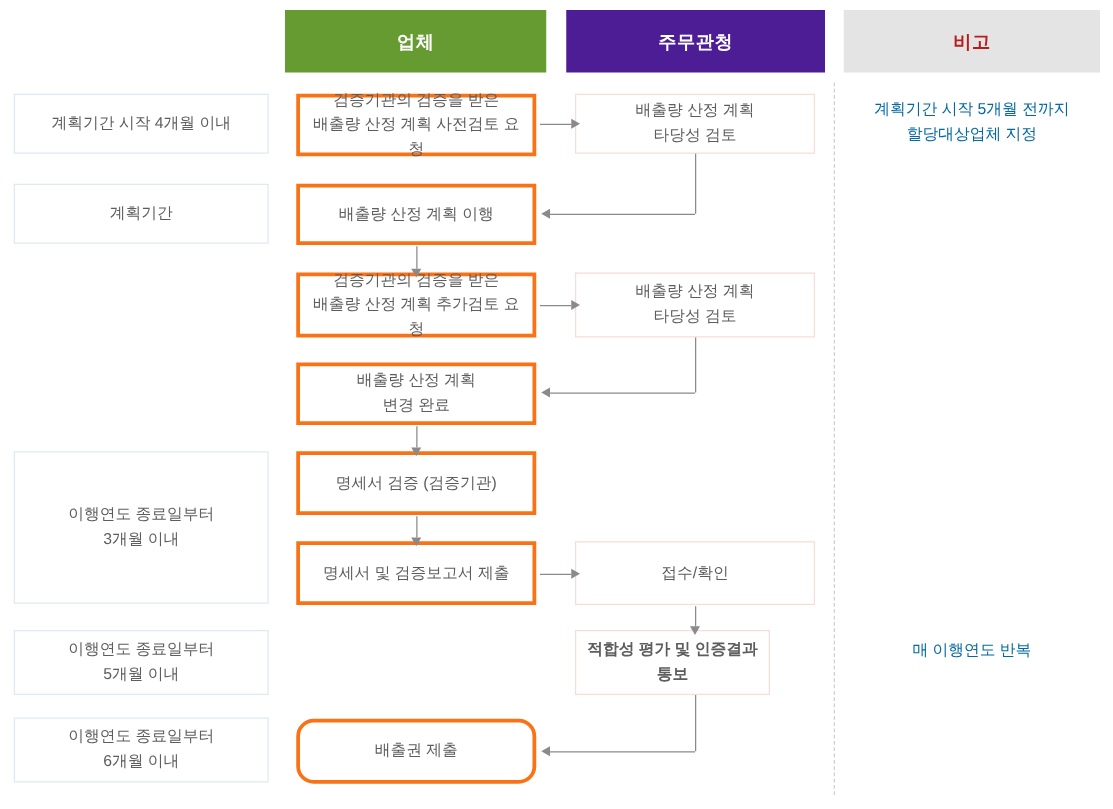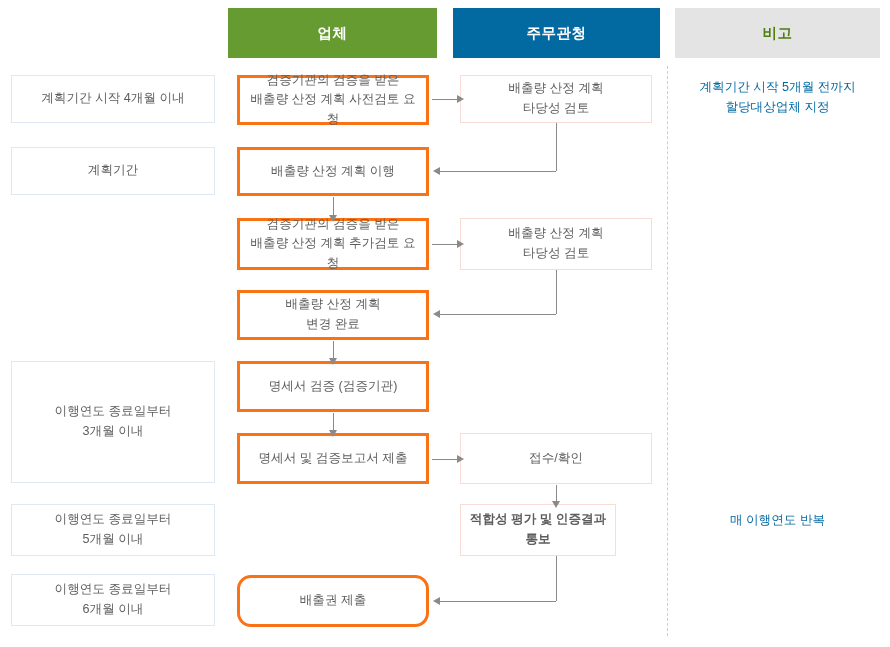--- a/index.html
+++ b/index.html
@@ -17,22 +17,22 @@
   
   .hdr{
     position:absolute;
     display:flex;align-items:center;justify-content:center;
     font-size:14.5px;font-weight:bold;
     letter-spacing:.5px;
     box-sizing:border-box;
   }
   .hdr.blue{background:#4a8fce;color:#ffffff;}
   .hdr.green{background:#659b30;color:#ffffff;}
-  .hdr.red{background:#0369a1;color:#ffffff;}
-  .hdr.gray{background:#e4e4e4;color:#4d7c0f;}
+  .hdr.red{background:#4c1d95;color:#ffffff;}
+  .hdr.gray{background:#e4e4e4;color:#b91c1c;}
 
   
   .box{
     position:absolute;
     box-sizing:border-box;
     display:flex;align-items:center;justify-content:center;
     text-align:center;
     font-size:12.6px;
     line-height:1.55;
     background:#ffffff;

